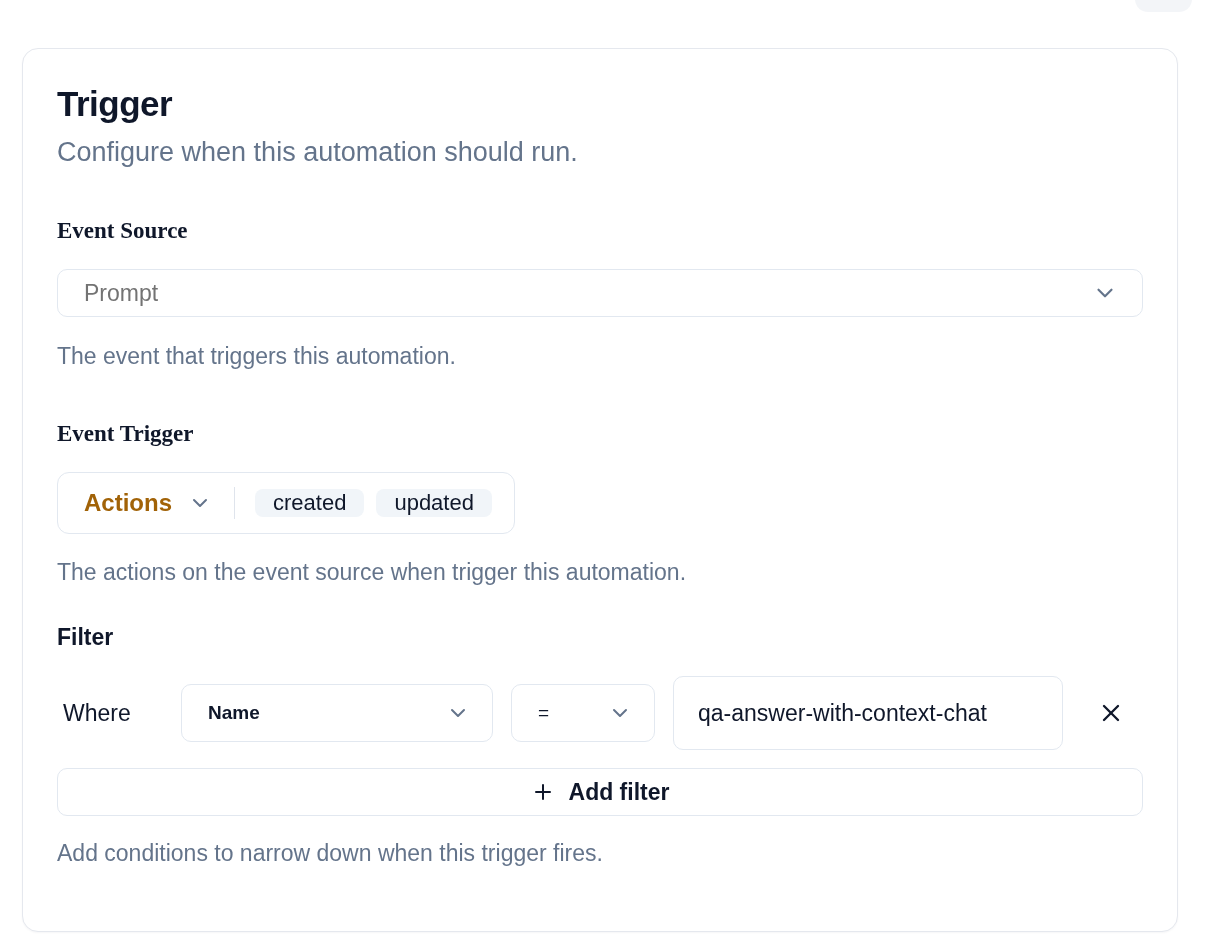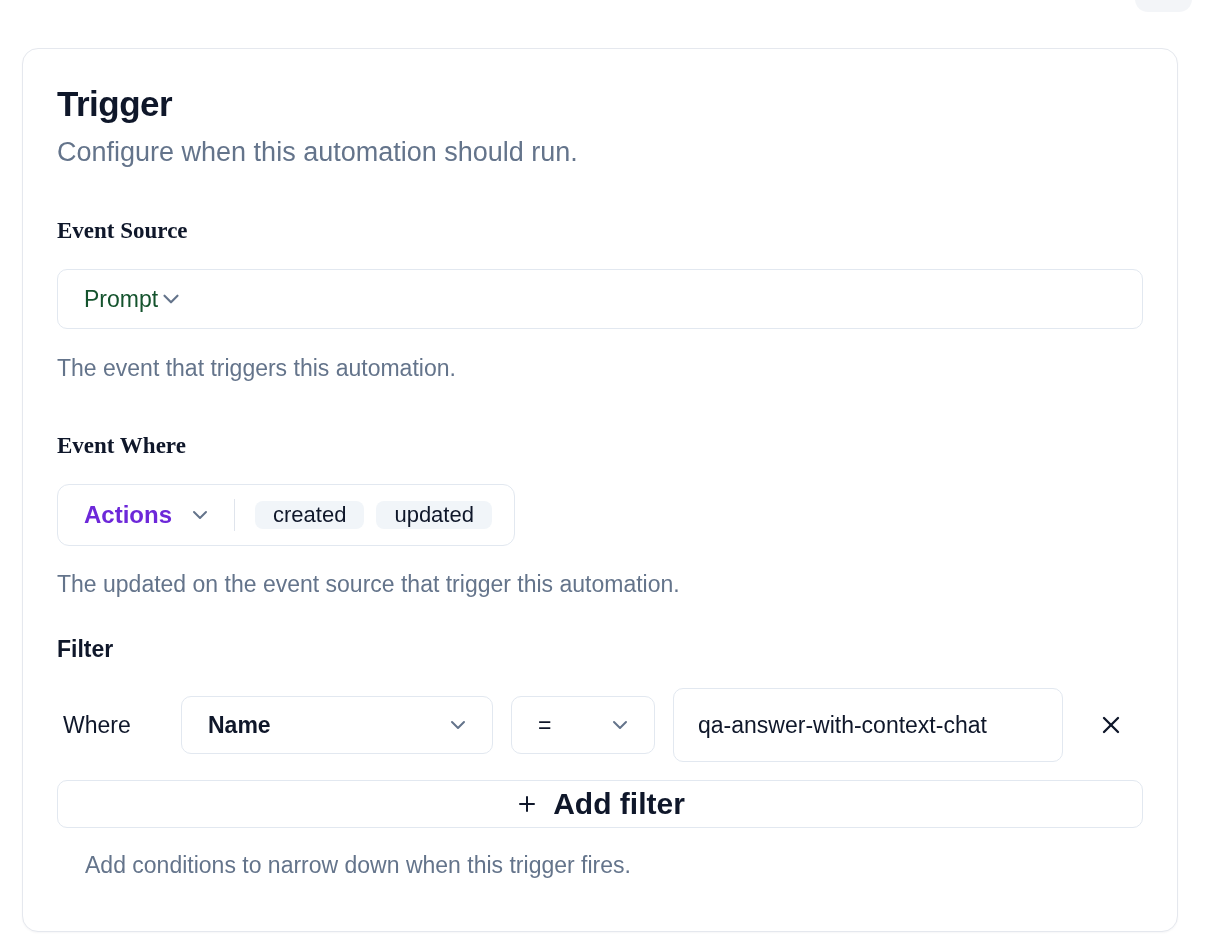--- a/index.html
+++ b/index.html
@@ -50,31 +50,31 @@
   }
   .mt-section { margin-top: 50px; font-family: Liberation Serif, serif; }
   .mt-section-sm { margin-top: 37px; }
   .helper {
     font-size: 23px;
     line-height: 28px;
     color: #64748b;
   }
   .select-full {
     margin-top: 24px;
-    height: 60px;
+    height: 48px;
     width: 100%;
     border: 1px solid #e2e8f0;
     border-radius: 10px;
     background: #fff;
     display: flex;
     align-items: center;
-    justify-content: flex-start;
+    justify-content: space-between;
     padding: 0 24px 0 26px;
     font-size: 23px;
-    color: #14532d;
+    color: #737373;
     cursor: pointer;
   }
   .chev { flex: none; display: block; }
   .mt-help { margin-top: 25px; }
   .mt-help2 { margin-top: 24px; }
 
   .action-control {
     margin-top: 24px;
     display: inline-flex;
     align-items: center;
@@ -83,21 +83,21 @@
     border-radius: 12px;
     background: #fff;
     padding: 0 22px 0 26px;
   }
   .action-trigger {
     display: inline-flex;
     align-items: center;
     gap: 16px;
     font-size: 24px;
     font-weight: 700;
-    color: #6d28d9;
+    color: #a16207;
     cursor: pointer;
   }
   .v-divider {
     width: 1px; height: 32px;
     background: #dfe4ec;
     margin: 0 20px 0 22px;
   }
   .chip {
     background: #f1f5f9;
     border-radius: 8px;
@@ -125,21 +125,21 @@
   }
   .mini-select {
     height: 58px;
     border: 1px solid #e2e8f0;
     border-radius: 10px;
     background: #fff;
     display: flex;
     align-items: center;
     justify-content: space-between;
     padding: 0 22px 0 26px;
-    font-size: 23px;
+    font-size: 19px;
     color: #0f172a;
     cursor: pointer;
   }
   .field-select { width: 312px; font-weight: 600; margin-right: 18px; }
   .op-select { width: 144px; margin-right: 18px; }
   .filter-value-input {
     width: 390px;
     height: 74px;
     border: 1px solid #e2e8f0;
     border-radius: 10px;
@@ -166,27 +166,27 @@
     margin-top: 26px;
     width: 100%;
     height: 48px;
     border: 1px solid #e2e8f0;
     border-radius: 10px;
     background: #fff;
     display: flex;
     align-items: center;
     justify-content: center;
     gap: 14px;
-    font-size: 30px;
+    font-size: 23px;
     font-weight: 600;
     color: #0f172a;
     font-family: "Liberation Sans", sans-serif;
     cursor: pointer;
   }
-  .mt-help3 { margin-top: 23px; margin-left: 28px; }
+  .mt-help3 { margin-top: 23px; }
 </style>
 </head>
 <body>
 
 <div class="top-artifact"></div>
 
 <div class="card">
 
   <div class="card-title">Trigger</div>
   <div class="card-subtitle">Configure when this automation should run.</div>
@@ -195,33 +195,33 @@
   <div class="section-label mt-section">Event Source</div>
   <div class="select-full">
     <span>Prompt</span>
     <svg class="chev" width="26" height="26" viewBox="0 0 24 24" fill="none" stroke="#64748b" stroke-width="2" stroke-linecap="round" stroke-linejoin="round">
         <polyline points="6 9 12 15 18 9"></polyline>
       </svg>
   </div>
   <div class="helper mt-help">The event that triggers this automation.</div>
 
   
-  <div class="section-label mt-section">Event Where</div>
+  <div class="section-label mt-section">Event Trigger</div>
   <div class="action-control">
     <span class="action-trigger">
       <span>Actions</span>
       <svg class="chev" width="24" height="24" viewBox="0 0 24 24" fill="none" stroke="#64748b" stroke-width="2" stroke-linecap="round" stroke-linejoin="round">
           <polyline points="6 9 12 15 18 9"></polyline>
         </svg>
     </span>
     <span class="v-divider"></span>
     <span class="chip">created</span>
     <span class="chip">updated</span>
   </div>
-  <div class="helper mt-help2">The updated on the event source that trigger this automation.</div>
+  <div class="helper mt-help2">The actions on the event source when trigger this automation.</div>
 
   
   <div class="section-label mt-section-sm">Filter</div>
 
   <div class="filter-row">
     <span class="where-label">Where</span>
 
     <div class="mini-select field-select">
       <span>Name</span>
       <svg class="chev" width="24" height="24" viewBox="0 0 24 24" fill="none" stroke="#64748b" stroke-width="2" stroke-linecap="round" stroke-linejoin="round">

